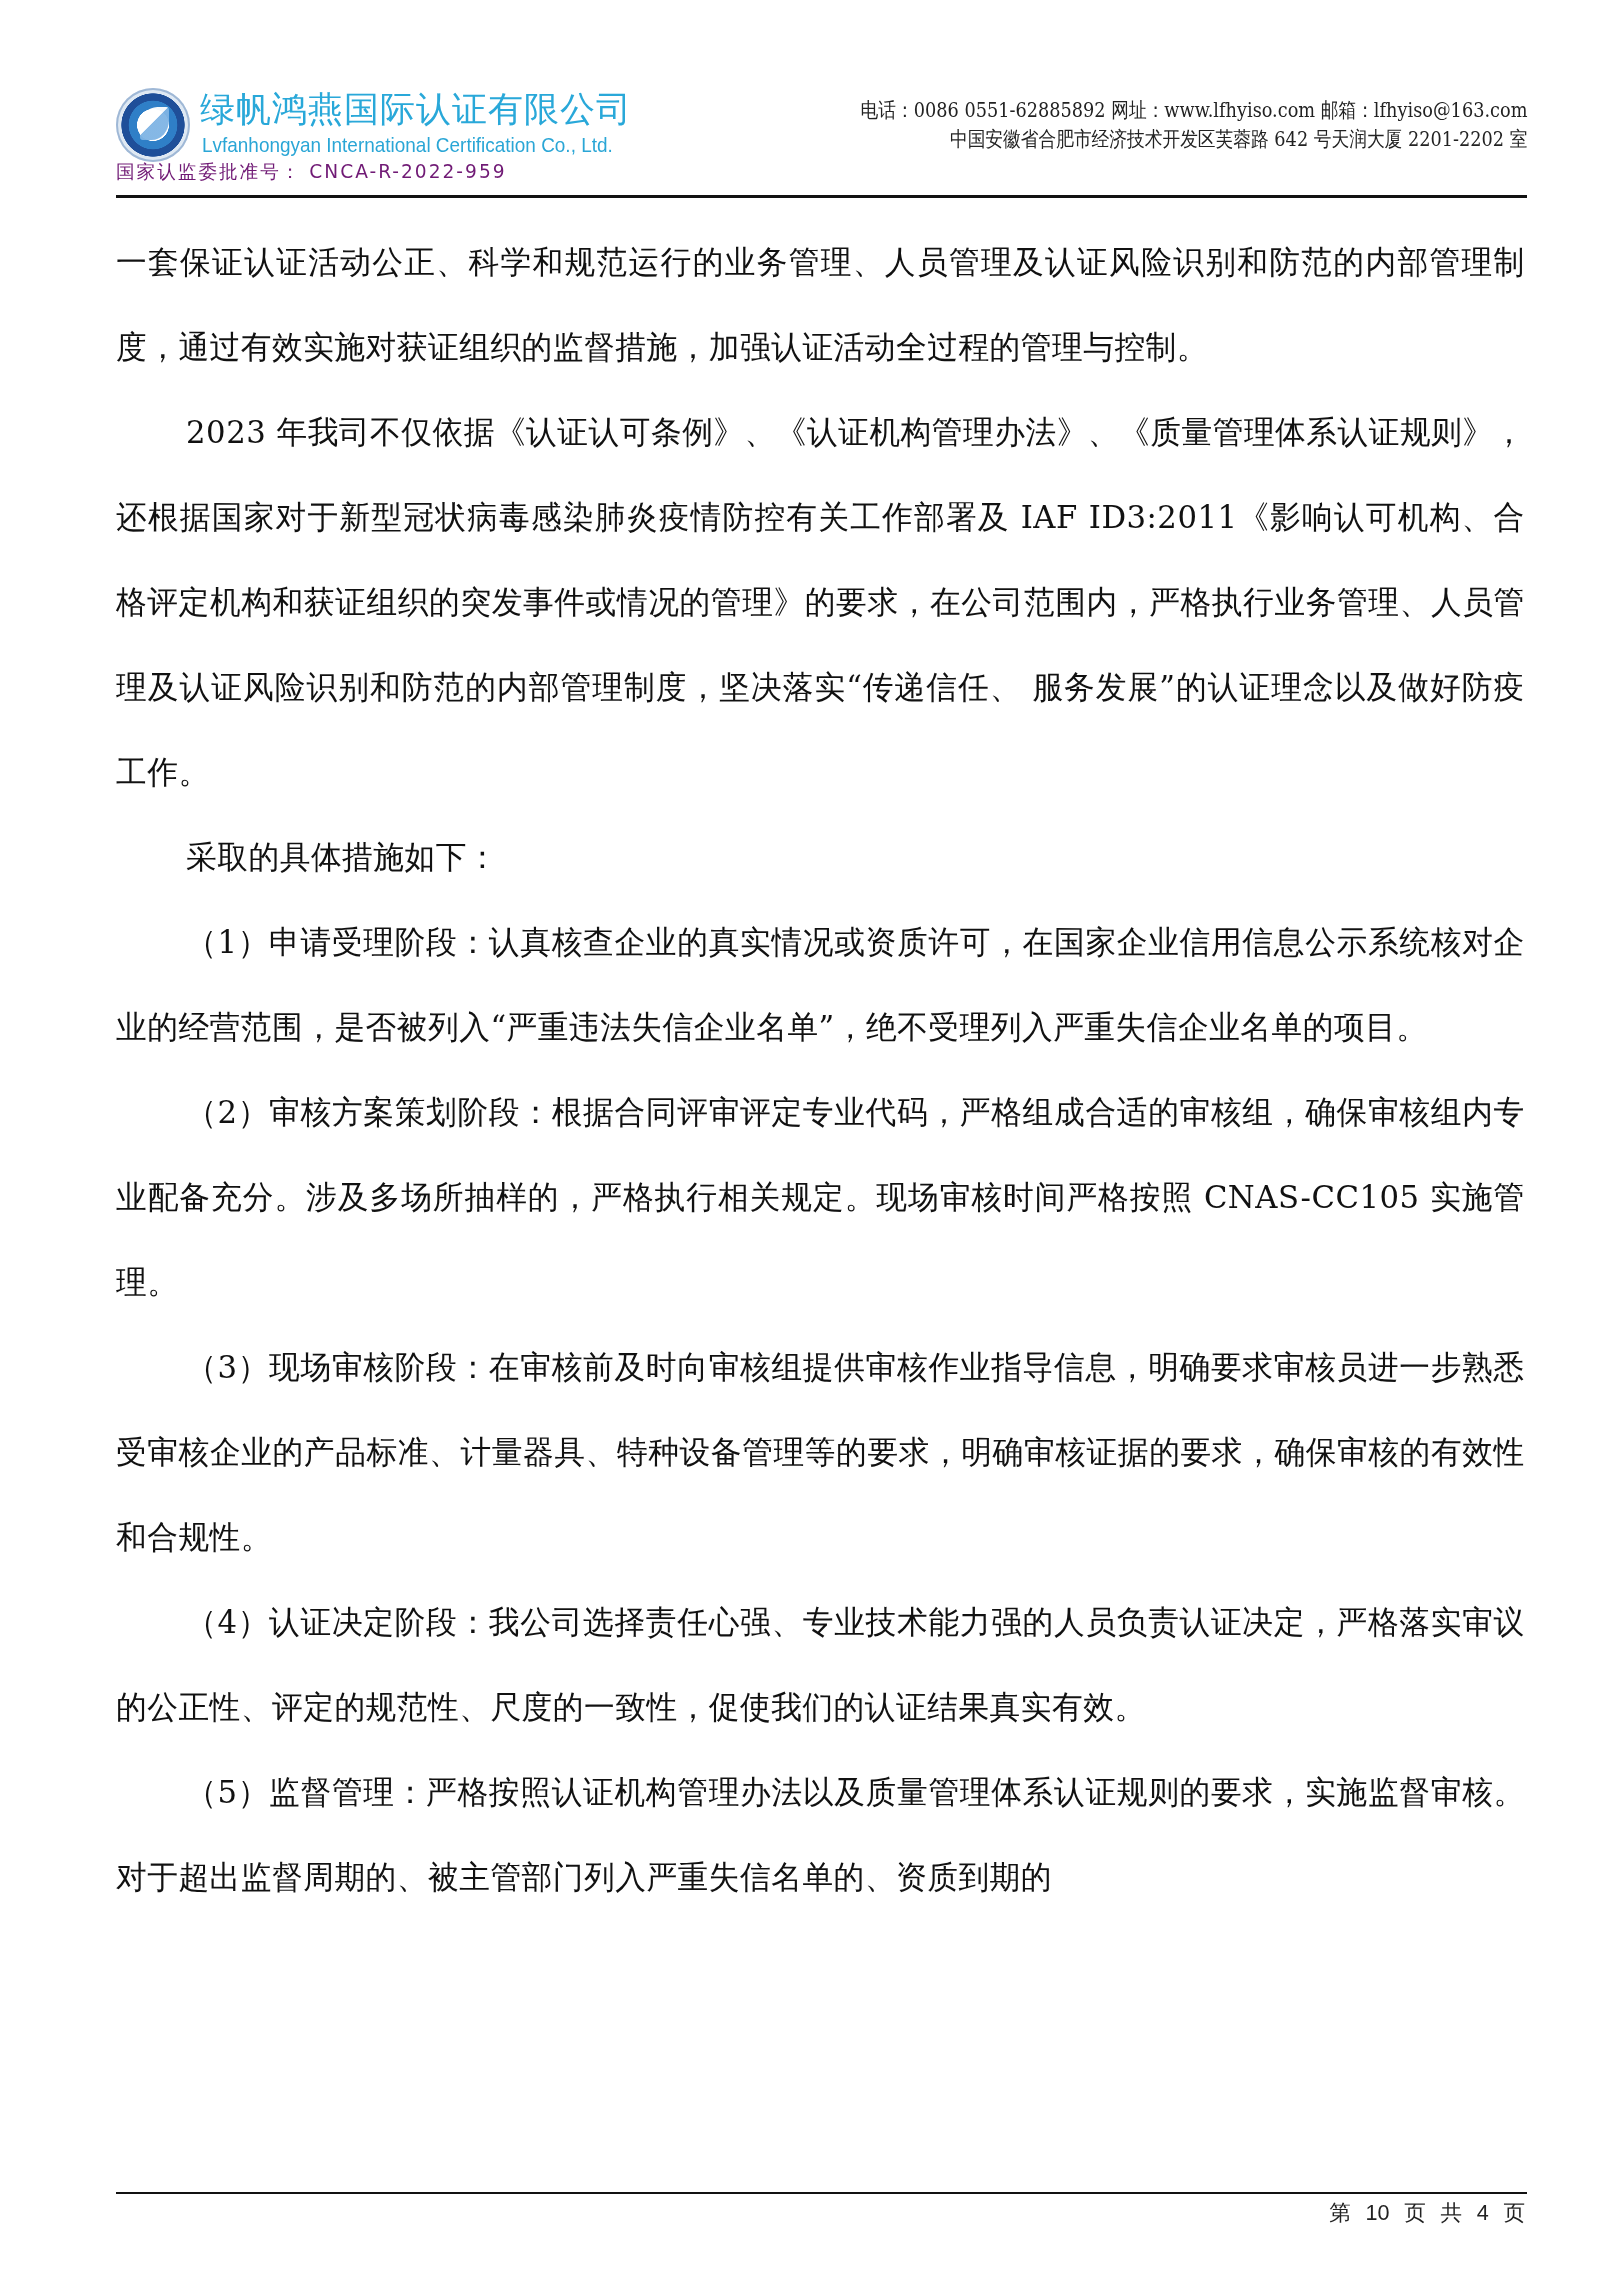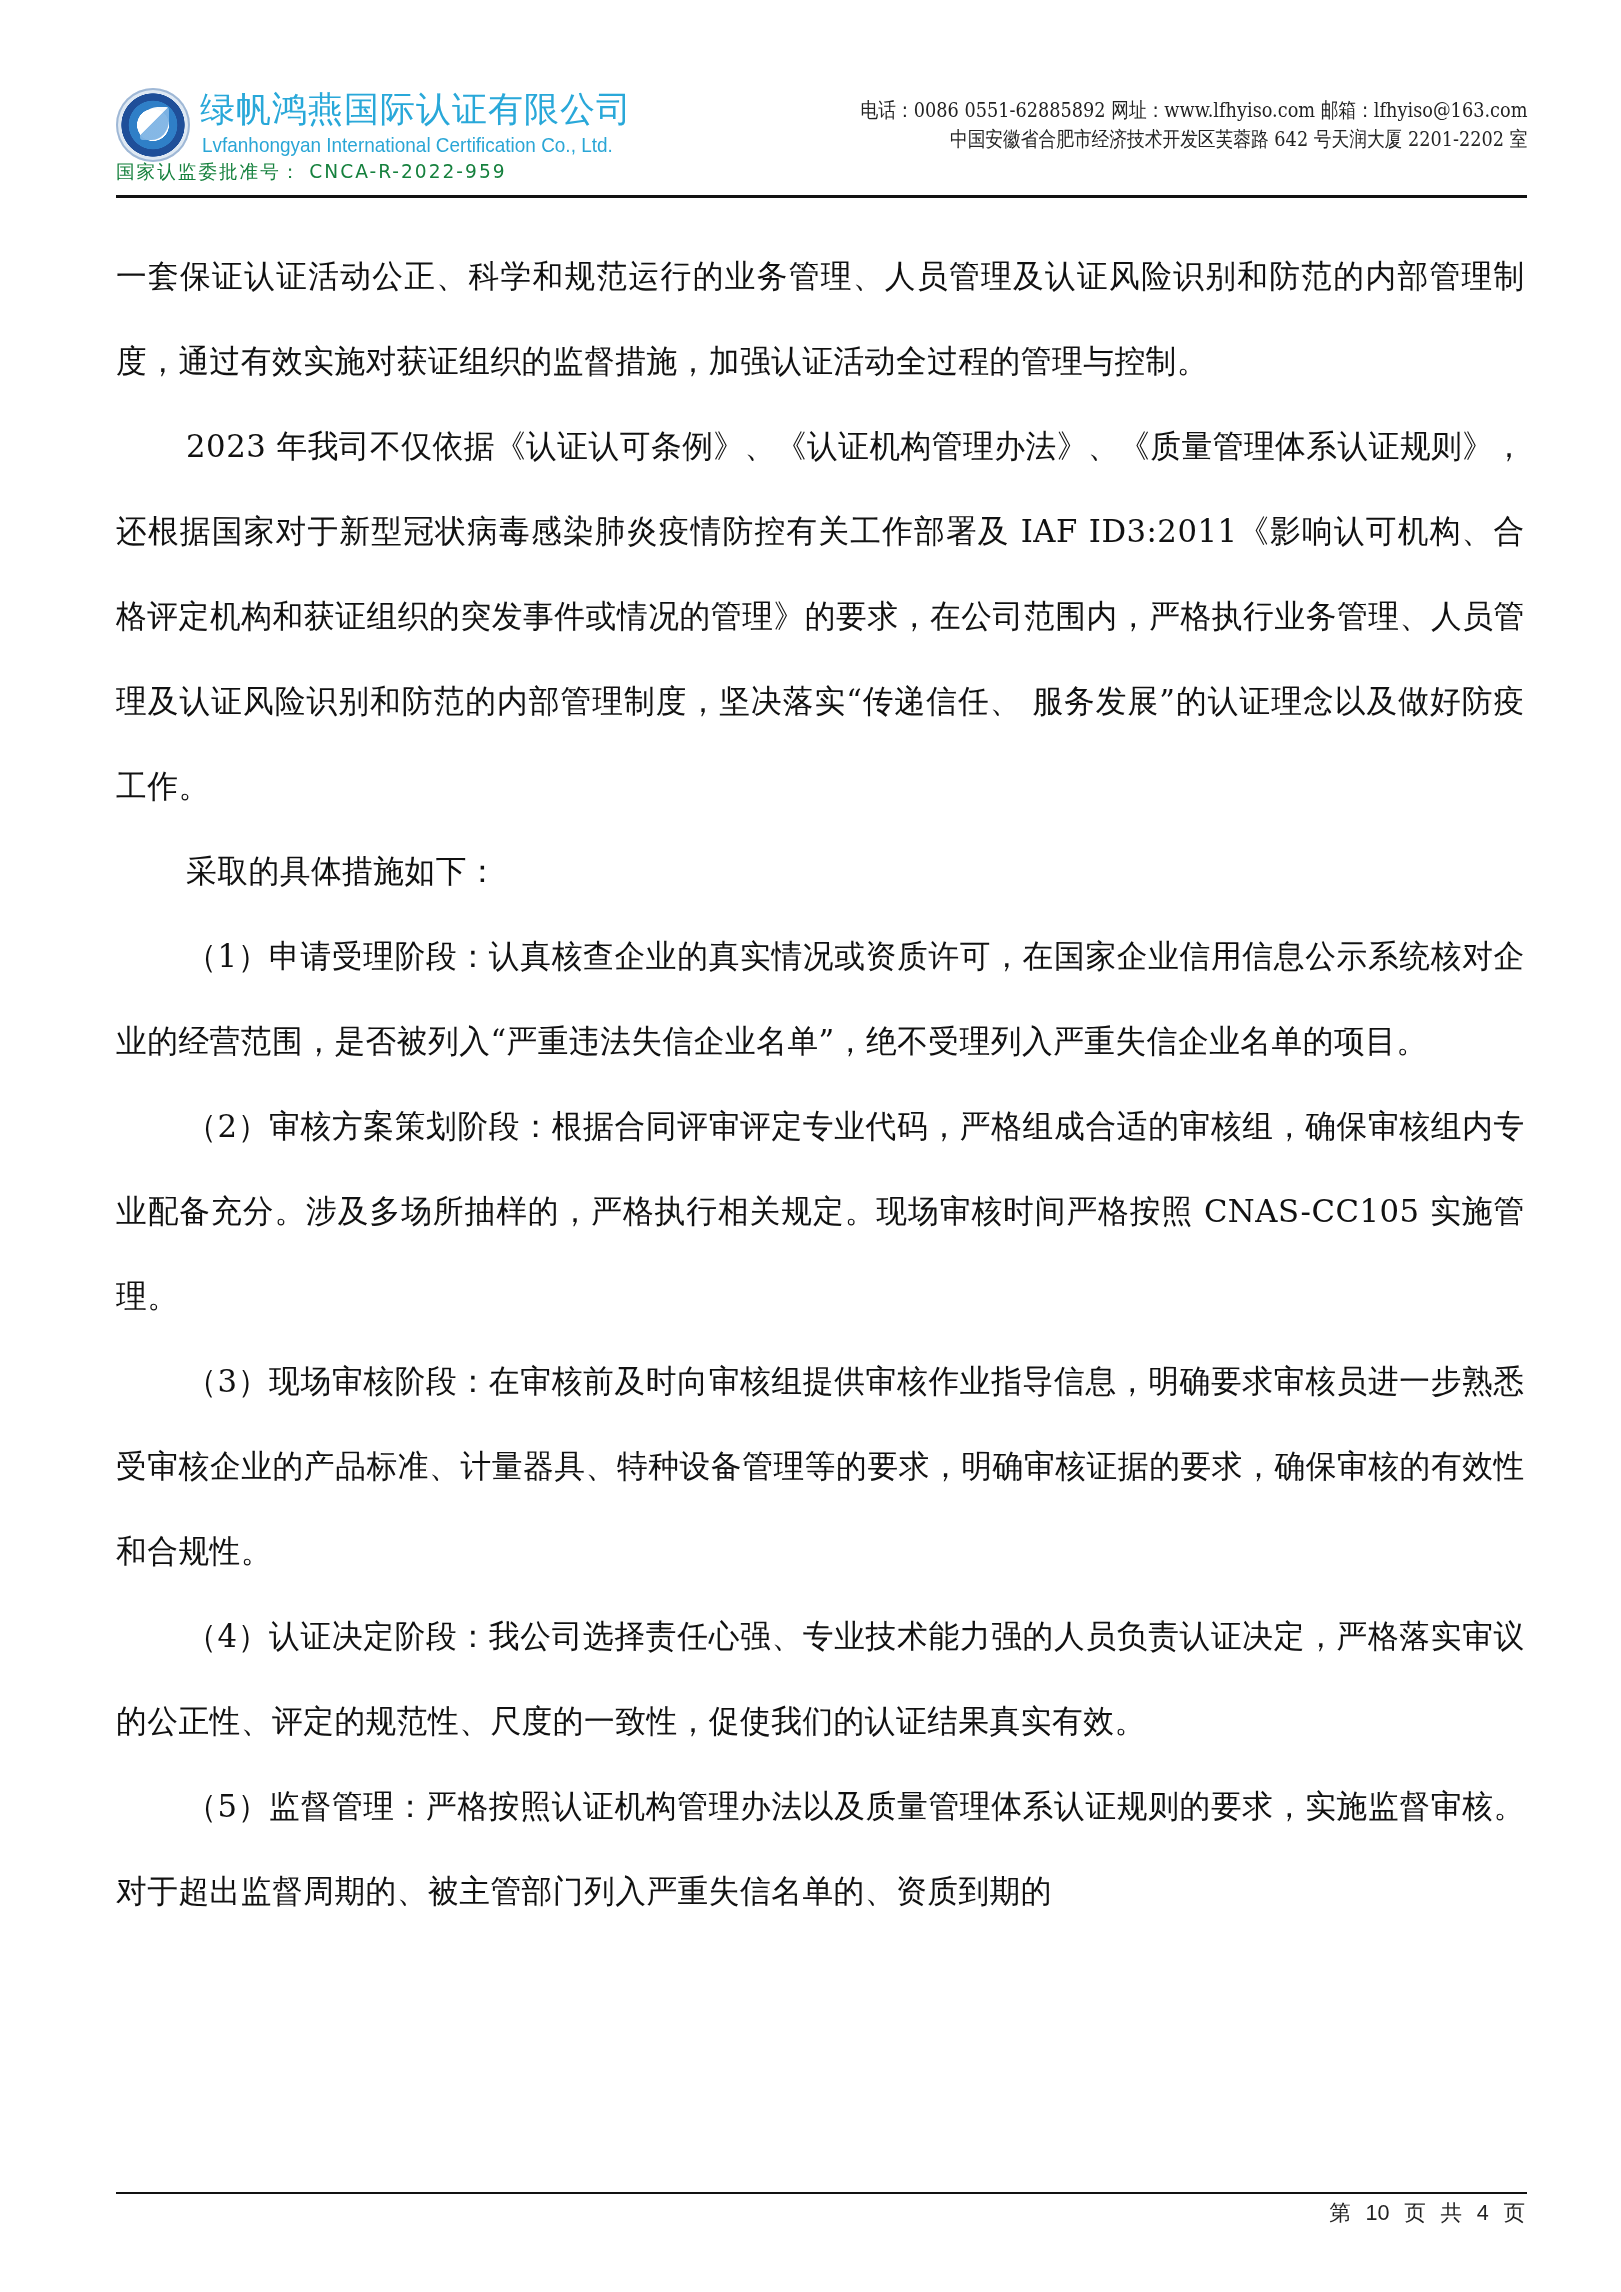--- a/index.html
+++ b/index.html
@@ -10,29 +10,29 @@
   .logo-emblem { position: absolute; left: 0; top: 5.9px; width: 74px; height: 74px; border-radius: 50%;
                  background: radial-gradient(circle at 50% 50%, #ffffff 0 30%, #2f7fc7 31% 46%, #1f4f99 47% 60%, #dfe9f3 61% 72%, #2a5ea5 73% 100%);
                  box-shadow: 0 0 0 2px #9fb8d6 inset; }
   .logo-emblem::after { content: ""; position: absolute; left: 23.5px; top: 19.6px; width: 29px; height: 33px;
                  border-radius: 60% 10% 60% 10%; background: linear-gradient(135deg, #ffffff 0 45%, #7fb4e4 46% 100%); opacity: .95; }
   .logo-cn { position: absolute; left: 84px; top: 7.8px; font-family: "DejaVu Sans", "Liberation Sans", sans-serif;
              font-size: 35px; color: #29a8d9; letter-spacing: 1px; white-space: nowrap; line-height: 39px; }
   .logo-en { position: absolute; left: 86px; top: 51px; font-family: "Liberation Sans", "DejaVu Sans", sans-serif;
              font-size: 20.6px; color: #2aa6d6; white-space: nowrap; transform: scaleX(0.92); transform-origin: left; line-height: 23.5px; }
   .logo-approval { position: absolute; left: 0; top: 78px; font-family: "DejaVu Sans", "Liberation Sans", sans-serif;
-             font-size: 18.6px; color: #15803d; white-space: nowrap; letter-spacing: 2px; line-height: 23.5px; }
+             font-size: 18.6px; color: #701a75; white-space: nowrap; letter-spacing: 2px; line-height: 23.5px; }
 
   .contact { position: absolute; right: 94px; top: 96px; text-align: right; font-size: 20.6px; line-height: 29px;
              white-space: nowrap; color: #222; transform: scaleX(0.86); transform-origin: right top; }
 
   .rule-top { position: absolute; left: 116px; top: 195px; width: 1411px; height: 2.9px; background: #111; }
   .rule-bottom { position: absolute; left: 116px; top: 2192px; width: 1411px; height: 2px; background: #111; }
 
-  .body-text { position: absolute; left: 116px; top: 234px; width: 1411px; }
+  .body-text { position: absolute; left: 116px; top: 220px; width: 1411px; }
   .body-text p { margin: 0; font-size: 32px; line-height: 85px; text-align: justify; text-justify: inter-character;
                  letter-spacing: 0.5px; transform: scaleX(0.96); transform-origin: left; width: 104%; }
   .body-text p.indent { text-indent: 73px; }
 
   .footer-page { position: absolute; right: 96px; top: 2198px; font-family: "DejaVu Sans", "Liberation Sans", sans-serif;
                  font-size: 21.6px; color: #222; white-space: nowrap; word-spacing: 7.8px; }
   .footer-page b { font-weight: normal; font-family: "Liberation Sans", "DejaVu Sans", sans-serif; text-align: center; }
 </style>
 </head>
 <body>

